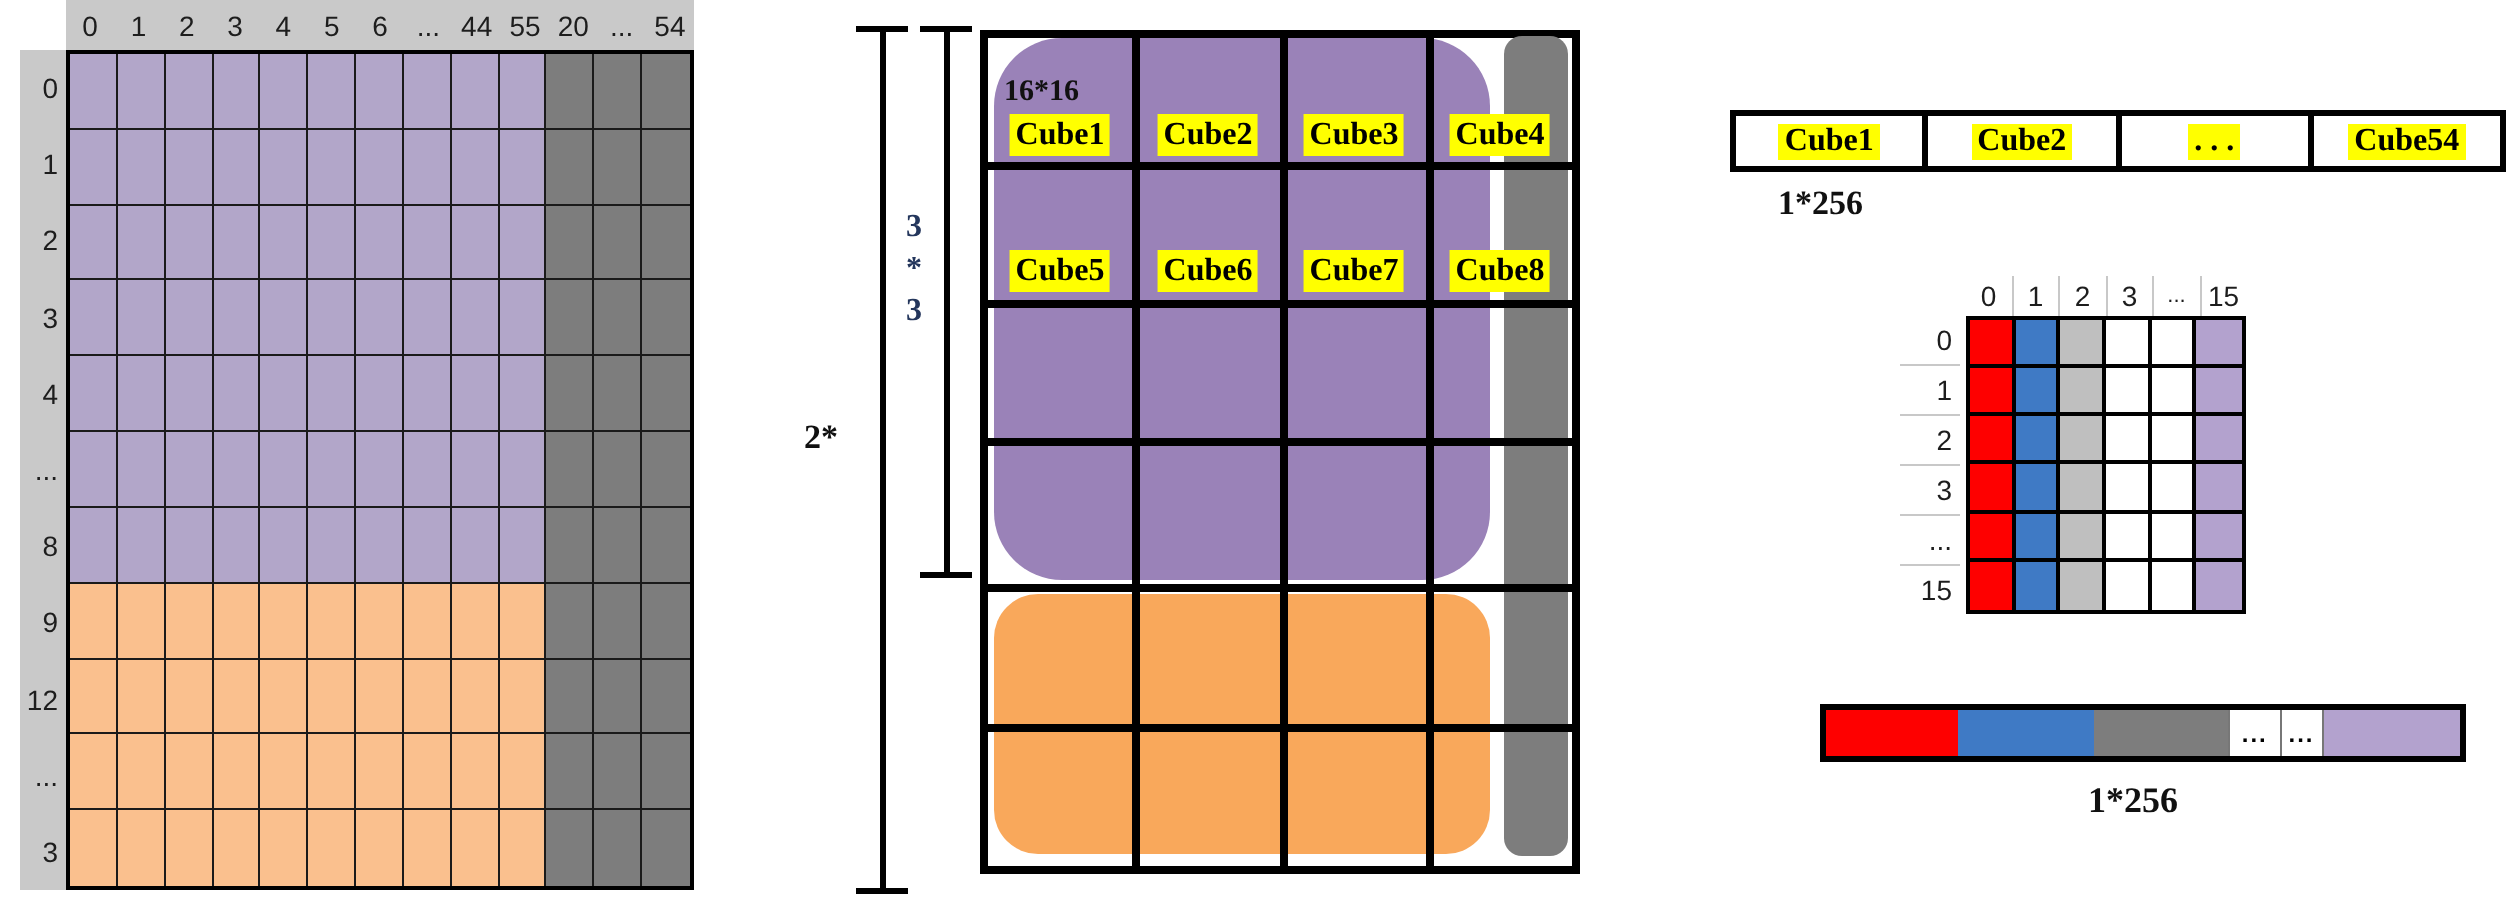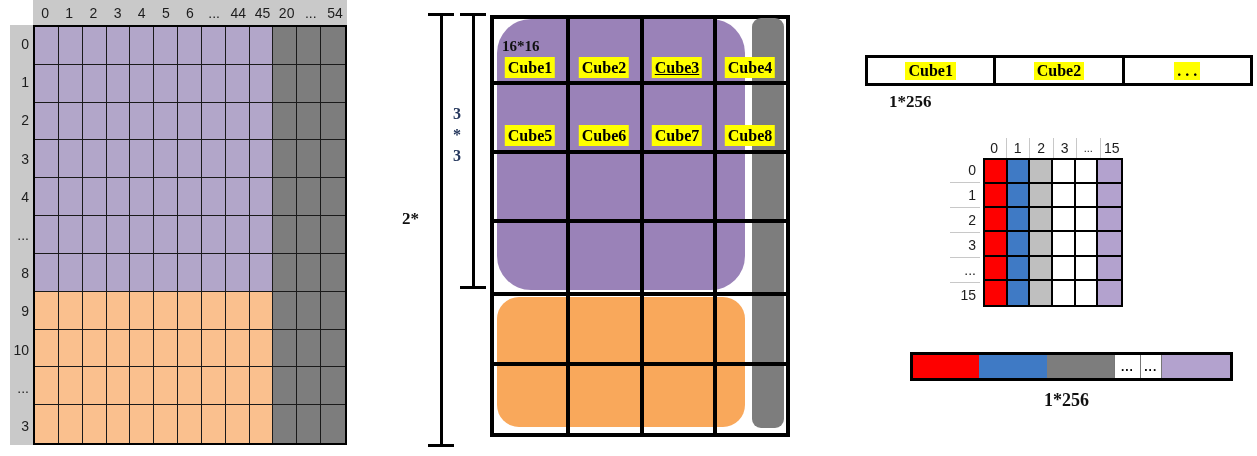--- a/index.html
+++ b/index.html
@@ -73,35 +73,35 @@
 <div class="abs lg-colheaders" id="lg-colheaders">
     <div class="hd">0</div>
     <div class="hd">1</div>
     <div class="hd">2</div>
     <div class="hd">3</div>
     <div class="hd">4</div>
     <div class="hd">5</div>
     <div class="hd">6</div>
     <div class="hd">...</div>
     <div class="hd">44</div>
-    <div class="hd">45</div>
+    <div class="hd">55</div>
     <div class="hd">20</div>
     <div class="hd">...</div>
     <div class="hd">54</div>
   </div>
 <div class="abs lg-rowheaders" id="lg-rowheaders">
     <div class="hd">0</div>
     <div class="hd">1</div>
     <div class="hd">2</div>
     <div class="hd">3</div>
     <div class="hd">4</div>
     <div class="hd">...</div>
     <div class="hd">8</div>
     <div class="hd">9</div>
-    <div class="hd">10</div>
+    <div class="hd">12</div>
     <div class="hd">...</div>
     <div class="hd">3</div>
   </div>
 <div class="abs lg-grid" id="lg-grid">
     <div class="lg-cell" style="background: rgb(178, 166, 201);"></div>
     <div class="lg-cell" style="background: rgb(178, 166, 201);"></div>
     <div class="lg-cell" style="background: rgb(178, 166, 201);"></div>
     <div class="lg-cell" style="background: rgb(178, 166, 201);"></div>
     <div class="lg-cell" style="background: rgb(178, 166, 201);"></div>
     <div class="lg-cell" style="background: rgb(178, 166, 201);"></div>
@@ -269,38 +269,41 @@
 <div class="abs gridline" style="left:490px;top:81px;width:300px;height:4px;"></div>
 <div class="abs gridline" style="left:490px;top:150px;width:300px;height:4px;"></div>
 <div class="abs gridline" style="left:490px;top:219px;width:300px;height:4px;"></div>
 <div class="abs gridline" style="left:490px;top:292px;width:300px;height:4px;"></div>
 <div class="abs gridline" style="left:490px;top:362px;width:300px;height:4px;"></div>
 
 <div class="abs tile-size" style="left:502px;top:38px;">16*16</div>
 <div id="cube-labels">
     <div class="abs cube-label" style="left: 530px; top: 57px;">Cube1</div>
     <div class="abs cube-label" style="left: 604px; top: 57px;">Cube2</div>
-    <div class="abs cube-label" style="left: 677px; top: 57px; text-decoration: underline;">Cube3</div>
+    <div class="abs cube-label" style="left: 677px; top: 57px;">Cube3</div>
     <div class="abs cube-label" style="left: 750px; top: 57px;">Cube4</div>
     <div class="abs cube-label" style="left: 530px; top: 125px;">Cube5</div>
     <div class="abs cube-label" style="left: 604px; top: 125px;">Cube6</div>
     <div class="abs cube-label" style="left: 677px; top: 125px;">Cube7</div>
     <div class="abs cube-label" style="left: 750px; top: 125px;">Cube8</div>
   </div>
 
 <div class="abs strip" id="cube-strip">
     <div class="cell">
       <span>Cube1</span>
     </div>
     <div class="cell">
       <span>Cube2</span>
     </div>
     <div class="cell">
       <span>. . .</span>
     </div>
+    <div class="cell">
+      <span>Cube54</span>
+    </div>
   </div>
 <div class="abs caption" style="left:889px;top:92px;">1*256</div>
 
 <div class="abs sg-colheaders" id="sg-colheaders">
     <div class="hd">0</div>
     <div class="hd">1</div>
     <div class="hd">2</div>
     <div class="hd">3</div>
     <div class="hd dots">...</div>
     <div class="hd">15</div>

